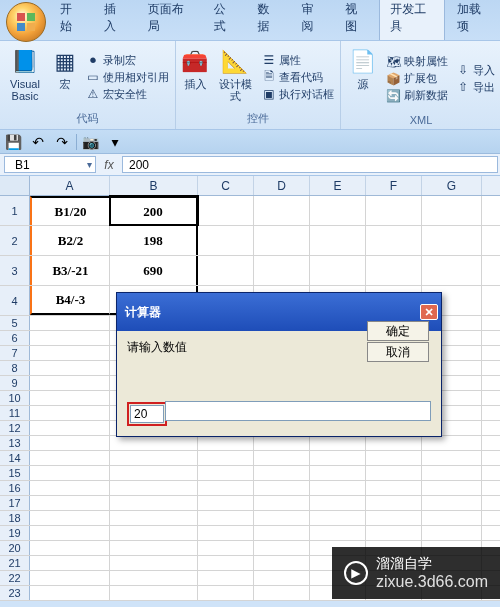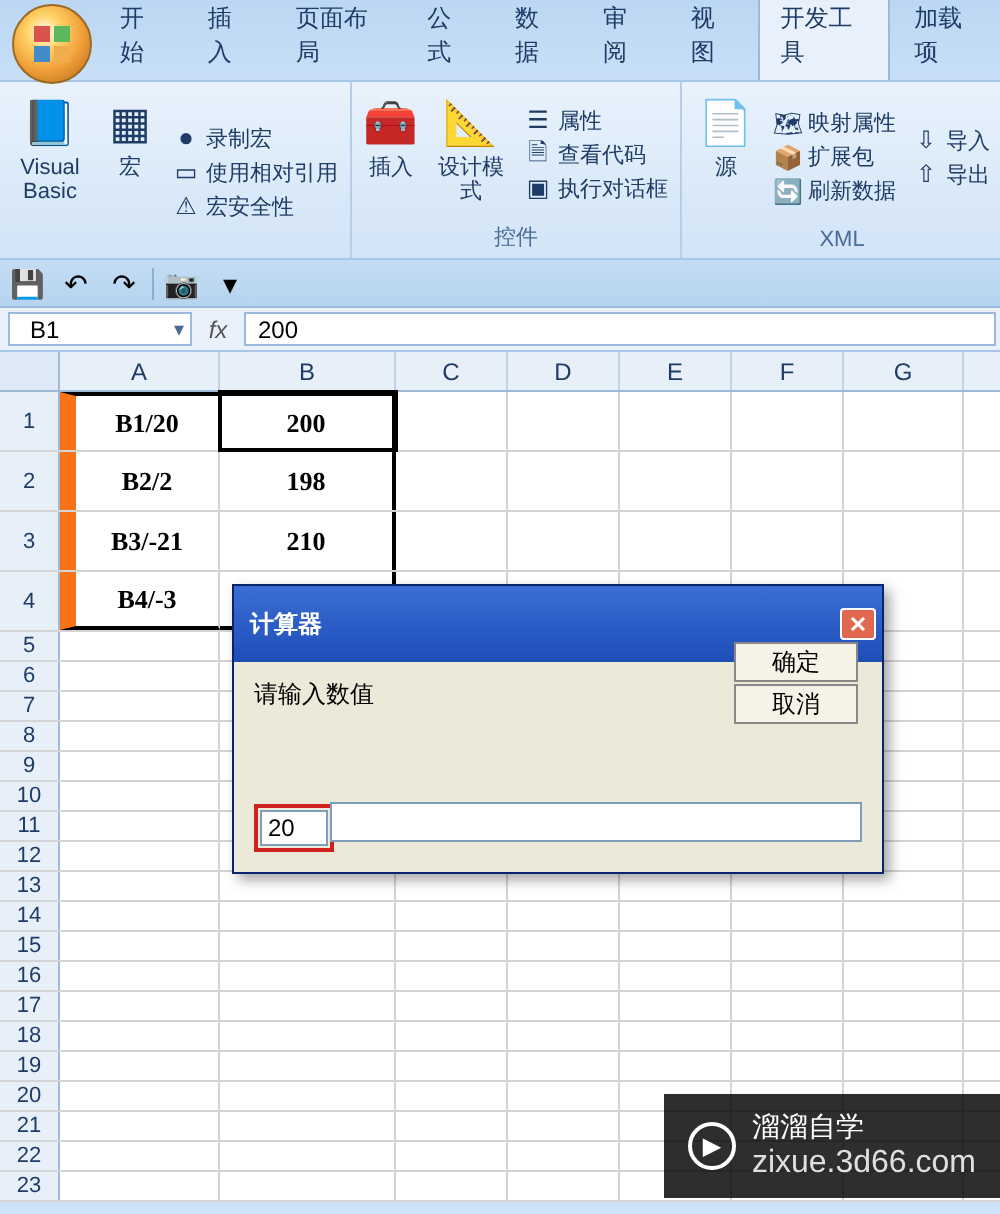--- a/index.html
+++ b/index.html
@@ -140,21 +140,21 @@
     .row { display:flex; border-bottom:1px solid #d4d4d4;}
     .rh { width:30px; background:#e7eff9; border-right:1px solid #9fb9d7; display:flex;align-items:center;justify-content:center;color:#1f3c66;font-family:Arial;font-size:11px;}
     .cell { border-right:1px solid #d4d4d4; display:flex;align-items:center;justify-content:center; font-family:"Times New Roman",serif; font-size:13px; font-weight:bold;}
     .row.tall { height:30px;} .row.short{height:15px;}
     .cell.wA{width:80px;} .cell.wB{width:88px;} .cell.wC,.cell.wD,.cell.wE,.cell.wF{width:56px;} .cell.wG{width:60px;}
     
     .selected-cell { outline: 2px solid #000; outline-offset:-1px;}
     .row.tall .rh { font-size:11px;}
     .tblB { border-right:2px solid #000; }
     .row.topline .cell.wA, .row.topline .cell.wB { border-top:2px solid #000; }
-    .cell.lA { border-left:8px solid #f97316;}
+    .cell.lA { border-left:2px solid #f97316;}
     .row.r4 .cell.wA, .row.r4 .cell.wB { border-bottom:2px solid #000;}
     
     .dialog {
       position:absolute;
       left:116px; top:292px;
       width:326px;
       background:#ece9d8;
       border:1px solid #0a246a;
       box-shadow: 3px 3px 6px rgba(0,0,0,.35);
       z-index:20;
@@ -240,20 +240,21 @@
         <div class="small-item">
             <span class="si">▭</span>
             <span>使用相对引用</span>
           </div>
         <div class="small-item">
             <span class="si">⚠</span>
             <span>宏安全性</span>
           </div>
       </div>
     </div>
+    <div class="rgroup-label">代码</div>
   </div>
 
   <div class="rgroup">
     <div class="rgroup-body">
       <div class="rbtn">
         <div class="icon-box">🧰</div>
         <span>插入</span>
       </div>
       <div class="rbtn">
         <div class="icon-box">📐</div>
@@ -359,21 +360,21 @@
     <div class="cell wB tblB">198</div>
     <div class="cell wC"></div>
     <div class="cell wD"></div>
     <div class="cell wE"></div>
     <div class="cell wF"></div>
     <div class="cell wG"></div>
   </div>
   <div class="row tall">
     <div class="rh">3</div>
     <div class="cell wA lA">B3/-21</div>
-    <div class="cell wB tblB">210</div>
+    <div class="cell wB tblB">690</div>
     <div class="cell wC"></div>
     <div class="cell wD"></div>
     <div class="cell wE"></div>
     <div class="cell wF"></div>
     <div class="cell wG"></div>
   </div>
   <div class="row tall r4">
     <div class="rh">4</div>
     <div class="cell wA lA">B4/-3</div>
     <div class="cell wB tblB"></div>

